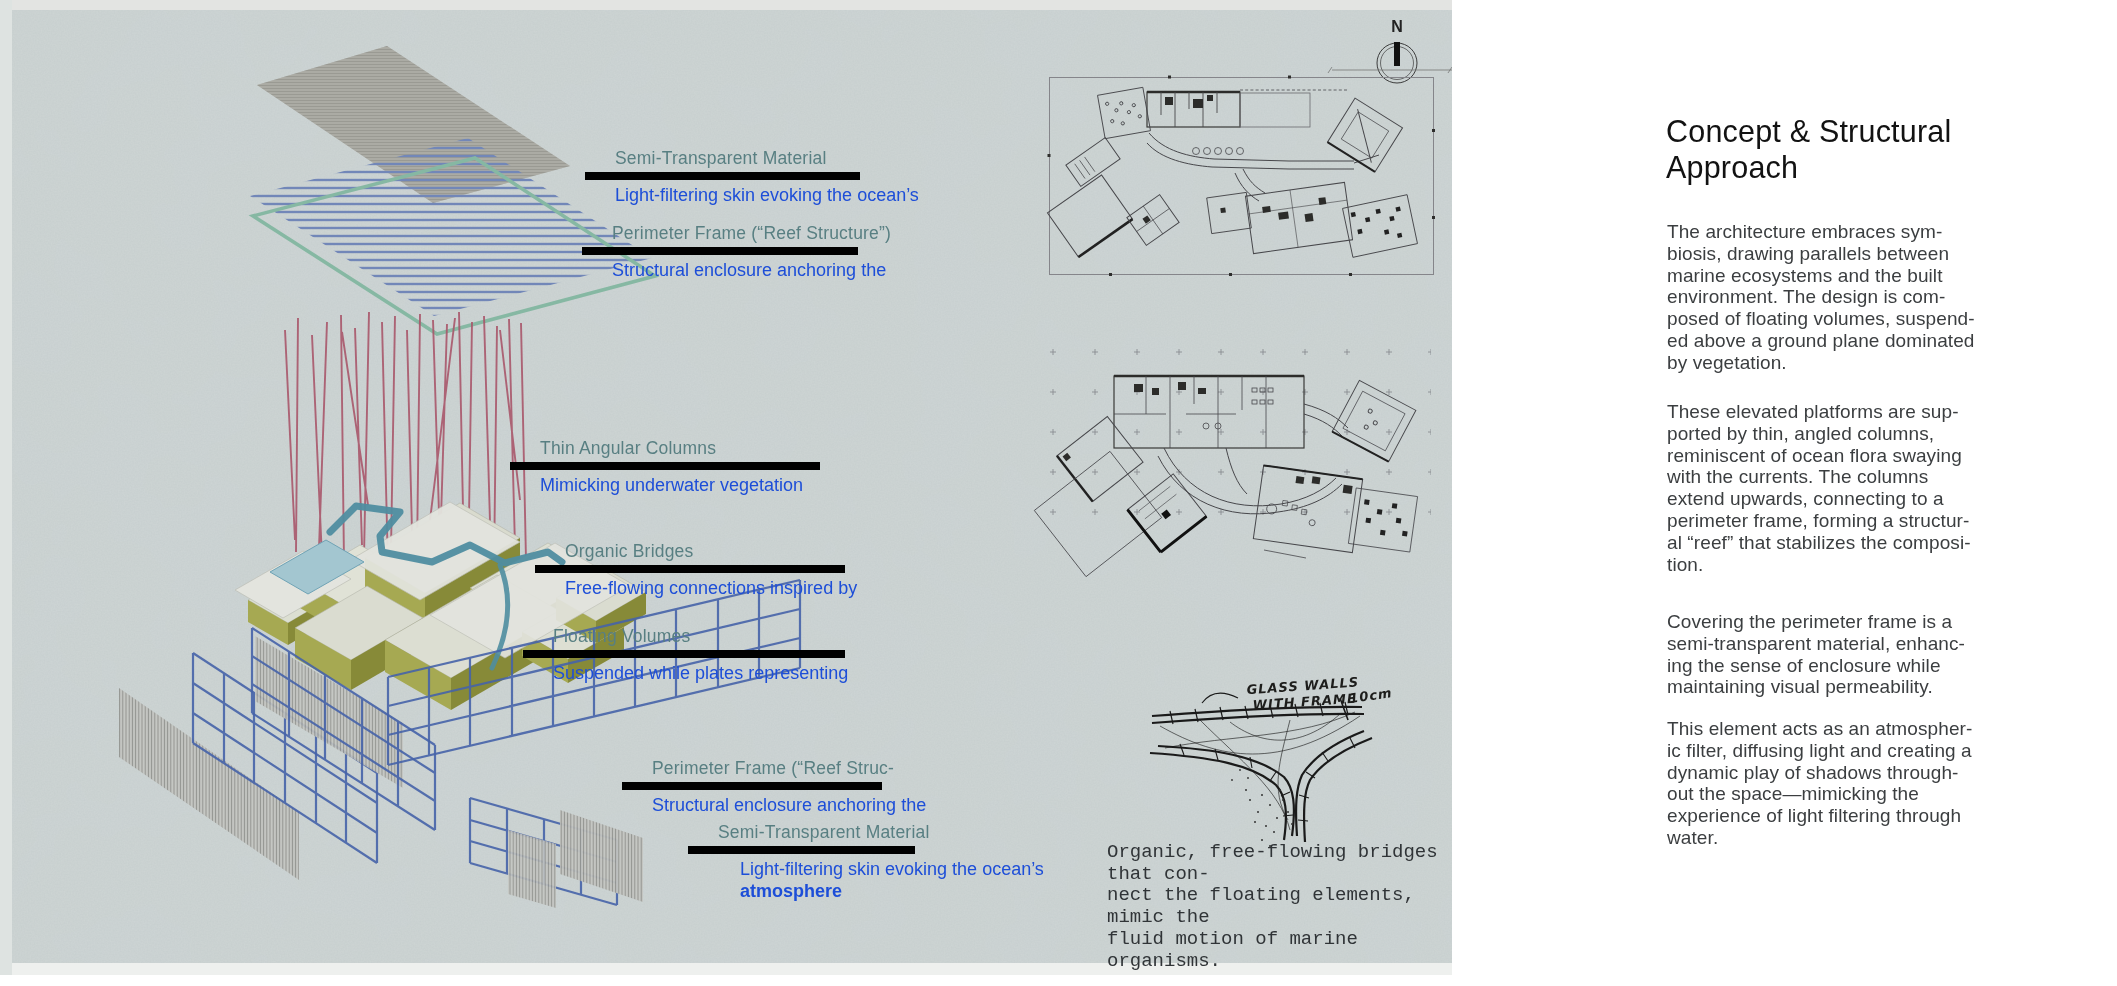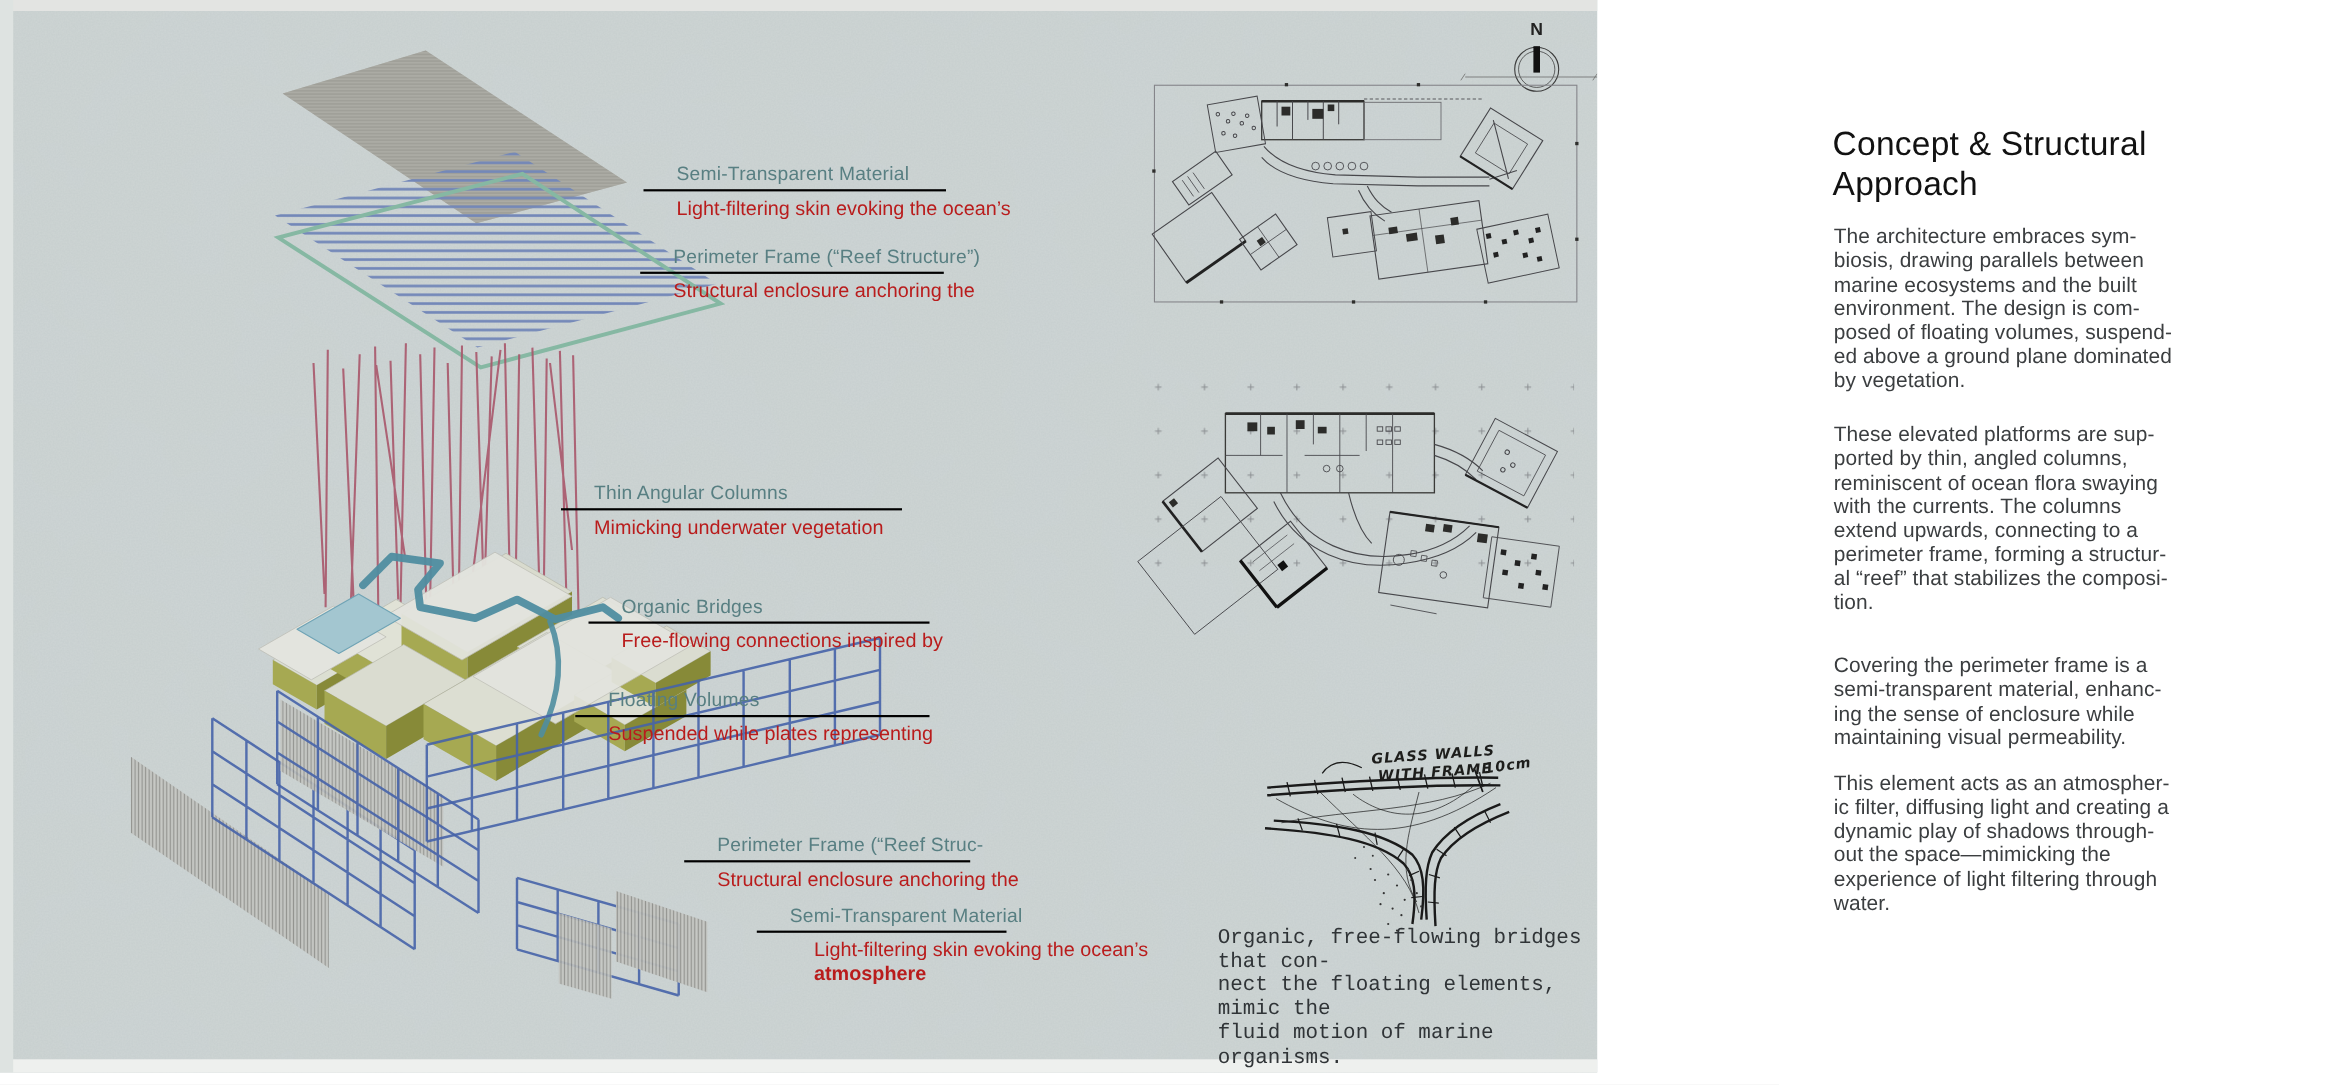--- a/index.html
+++ b/index.html
@@ -3,27 +3,27 @@
 <meta charset="utf-8">
 <style>
   html,body{margin:0;padding:0;background:#ffffff;}
   body{width:2117px;height:986px;position:relative;overflow:hidden;font-family:"Liberation Sans",sans-serif;}
   .board{position:absolute;left:0;top:0;width:1452px;height:975px;background:#ced5d4;}
   .board-top-edge{position:absolute;left:0;top:0;width:1452px;height:10px;background:#e3e4e2;}
   .board-bottom-edge{position:absolute;left:0;top:963px;width:1452px;height:12px;background:#eef0ee;}
   .board-left-edge{position:absolute;left:0;top:0;width:12px;height:975px;background:#dee3e1;}
   svg.scene{position:absolute;left:0;top:0;}
   .callout{position:absolute;}
-  .c-label{font-size:17.5px;color:#587f82;border-bottom:2px solid #000000;padding:0 0 3px 30px;white-space:nowrap;letter-spacing:.2px;}
-  .c-desc{font-size:18px;color:#b91c1c;padding:5px 0 0 30px;white-space:nowrap;}
+  .c-label{font-size:17.5px;color:#587f82;border-bottom:8px solid #000000;padding:0 0 3px 30px;white-space:nowrap;letter-spacing:.2px;}
+  .c-desc{font-size:18px;color:#1d4ed8;padding:5px 0 0 30px;white-space:nowrap;}
   .c-desc.b{font-weight:bold;padding-top:1px;}
   .mid{position:absolute;left:1093px;top:557px;font-size:19px;line-height:21.7px;color:#303437;white-space:pre-line;}
   .cap{position:absolute;left:1107px;top:842px;font-size:19px;line-height:21.7px;color:#303437;white-space:pre-line;font-family:Liberation Mono, monospace;}
   .heading{position:absolute;left:1666px;top:113px;font-size:30.5px;line-height:36px;font-weight:400;color:#121212;white-space:pre-line;letter-spacing:.2px;}
-  .para{position:absolute;left:1667px;width:315px;font-size:19px;line-height:21.8px;color:#3b3e40;white-space:pre-line;letter-spacing:.1px;}
+  .para{position:absolute;left:1667px;width:315px;font-size:19px;line-height:21.8px;color:#3b3e40;white-space:pre-line;letter-spacing:.1px;margin-top:16px;}
   .sk-text{font-family:"DejaVu Sans",sans-serif;font-style:italic;font-weight:bold;font-size:13px;fill:#1d1d1b;letter-spacing:1px;}
   .n-text{font-size:16px;fill:#222;font-weight:bold;}
 </style>
 </head>
 <body>
 
 <div class="board">
   <svg class="scene" width="1452" height="975" viewBox="0 0 1452 975">
     <defs>
       <filter id="grain">

